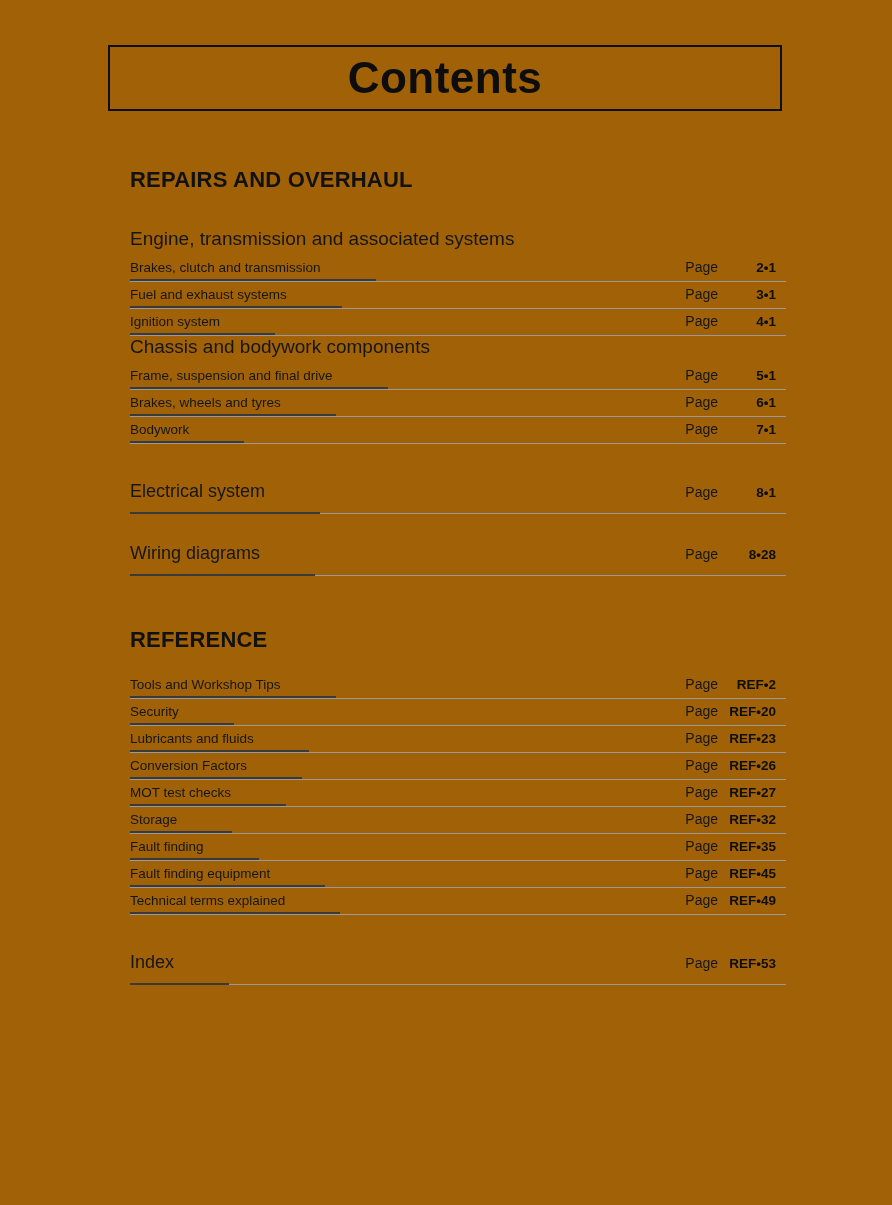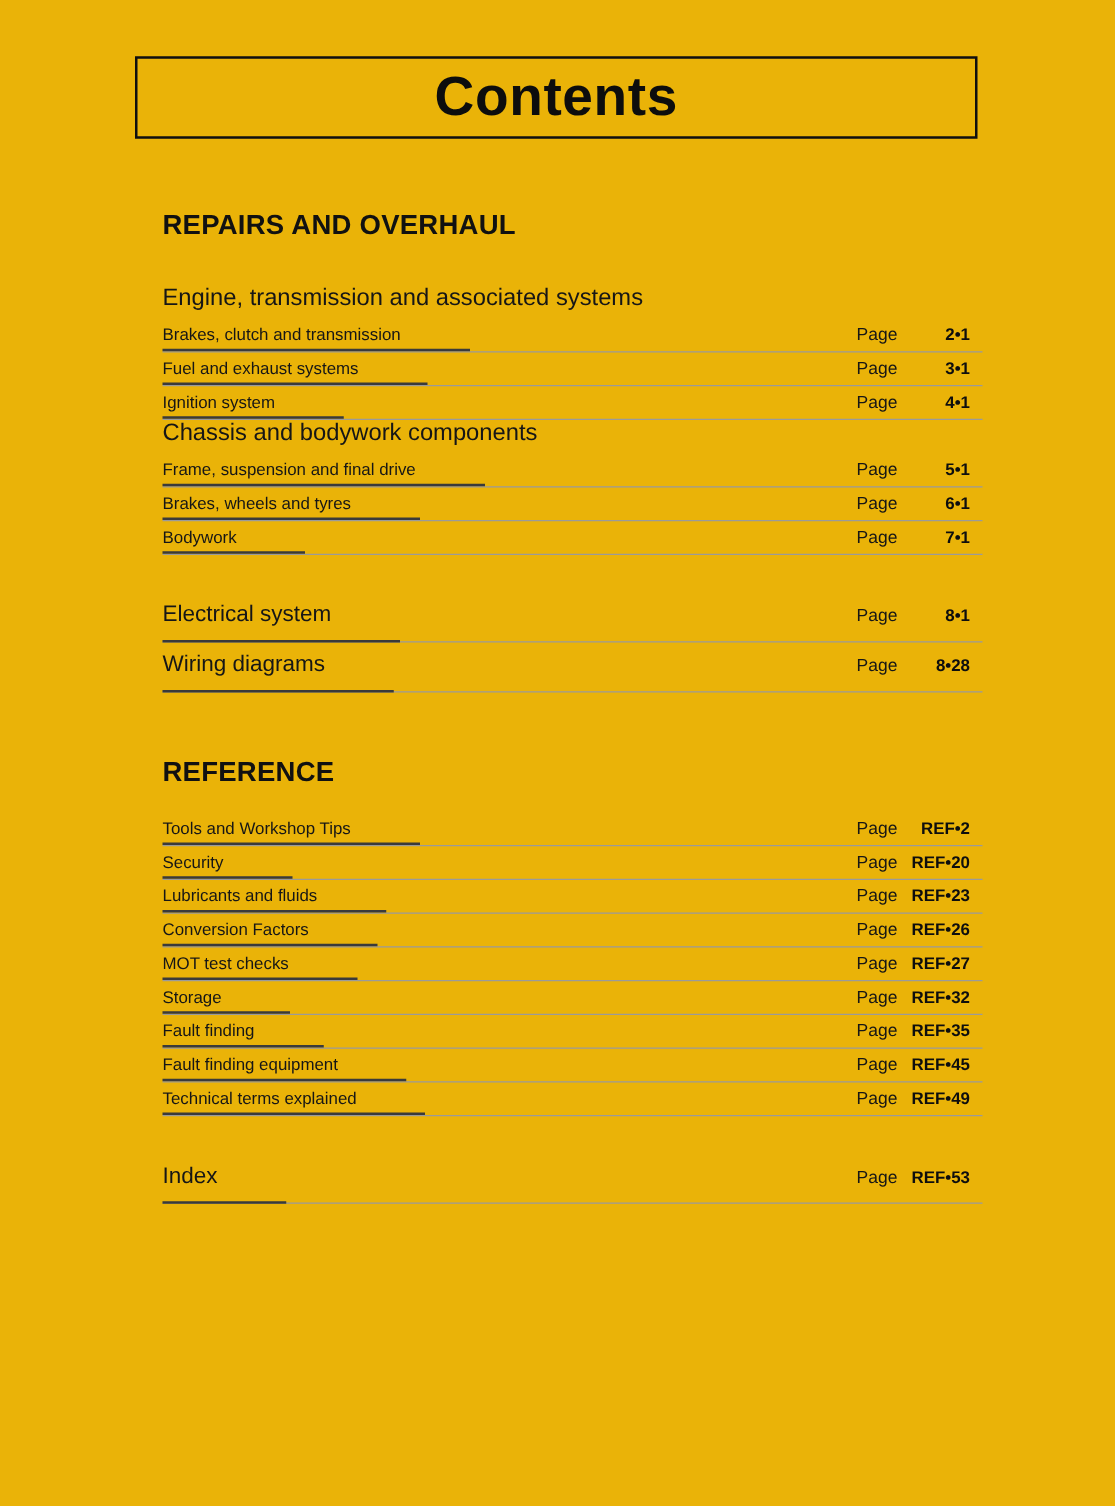--- a/index.html
+++ b/index.html
@@ -4,21 +4,21 @@
 <style>
   html, body {
     margin: 0;
     padding: 0;
     background: #e8e8e8;
   }
   .page {
     position: relative;
     width: 892px;
     height: 1205px;
-    background: #eab308;
+    background: #a16207;
     font-family: "Liberation Sans", sans-serif;
     color: #1a1a1a;
     overflow: hidden;
   }
   .contents-box {
     position: absolute;
     left: 108px;
     top: 45px;
     width: 674px;
     height: 66px;
@@ -112,21 +112,21 @@
     align-items: baseline;
     border-bottom: 1px solid #9a9a9a;
     padding: 6px 0 10px 0;
     --rule-offset: 11px;
   }
   .big-row .row-label {
     font-size: 18px;
     line-height: 23px;
   }
   .big-row.electrical { margin-top: 30px; }
-  .big-row.wiring    { }
+  .big-row.wiring    { margin-top: 22px; }
   .big-row.index     { margin-top: 30px; }
   .ref-rows { margin-top: 12px; }
 </style>
 </head>
 <body>
 
 <div class="page">
 
   <div class="contents-box">
     <div class="contents-title">Contents</div>

